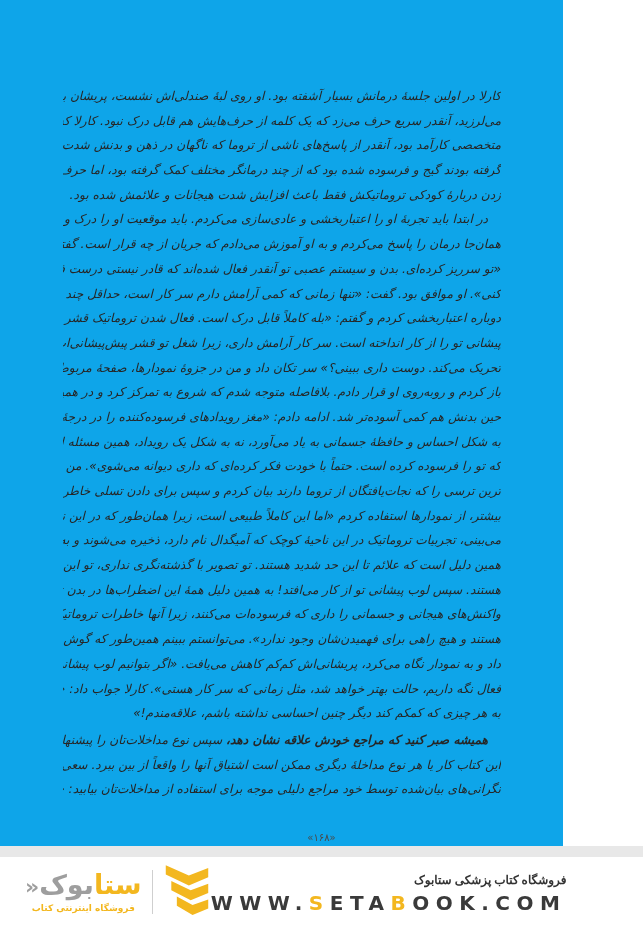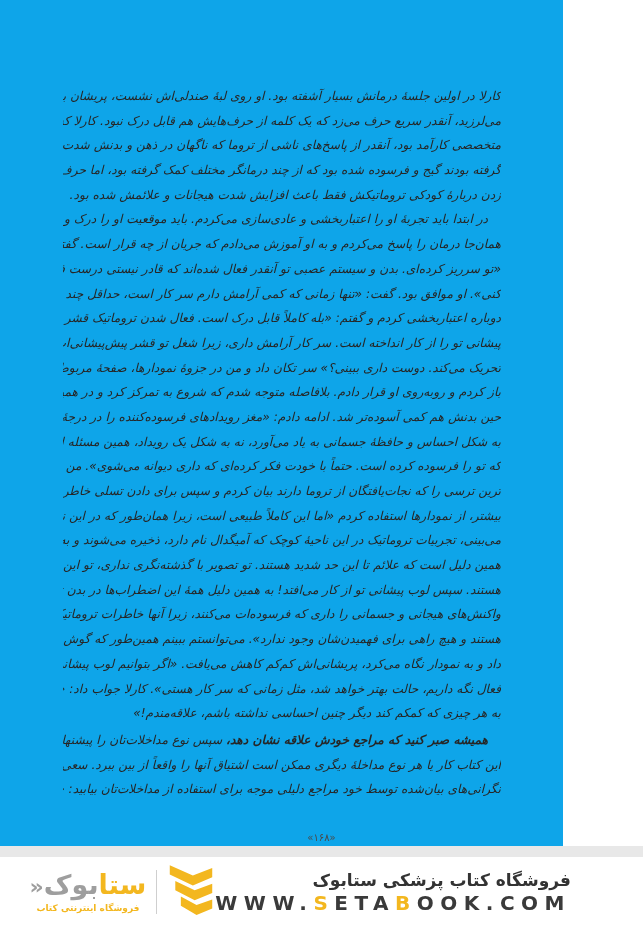--- a/index.html
+++ b/index.html
@@ -18,36 +18,36 @@
   .indent .line:first-child,.line.lead{text-indent:13px;}
   .line.lead b{font-weight:bold;}
   .pagenum{position:absolute;top:832px;left:0;width:643px;text-align:center;
            font-size:10px;color:#4a4a4a;letter-spacing:1px;direction:rtl;}
 
   
   .page-edge{position:absolute;left:0;top:846px;width:643px;height:11px;background:#e8e8e8;}
 
   
   .footer{position:absolute;left:0;top:857px;width:586px;height:69px;background:#ffffff;
-          display:flex;align-items:center;justify-content:flex-end;
+          display:flex;align-items:center;justify-content:flex-start;
           box-sizing:border-box;padding:0 15px 0 25px;}
 
   .logo{display:flex;align-items:center;cursor:pointer;}
   .wordmark-col{text-align:center;margin-right:10px;}
   .wordmark{direction:rtl;font-weight:bold;font-size:27px;line-height:28px;white-space:nowrap;}
   .wm-accent{color:#F3B71F;}
   .wm-gray{color:#9E9E9E;}
   .guill{font-size:22px;color:#9E9E9E;}
   .tagline{font-size:9px;color:#F3B71F;margin-top:2px;direction:rtl;font-weight:bold;}
   .divider{width:1px;height:44px;background:#cfcfcf;margin-right:10px;}
   .chevrons{display:block;}
   .chev{fill:#F3B71F;}
 
   .shop{ text-align:right;}
-  .shop-title{font-size:17px;font-weight:bold;color:#333333;direction:rtl;line-height:22px;}
+  .shop-title{font-size:12px;font-weight:bold;color:#333333;direction:rtl;line-height:22px;font-family:Liberation Serif, serif;}
   .shop-url{font-size:20px;font-weight:bold;letter-spacing:6.5px;color:#3a3a3a;
             line-height:24px;white-space:nowrap;}
   .url-accent{color:#F3B71F;}
 </style>
 </head>
 <body>
 
 <div class="sheet">
   <div class="textblock">
     <div class="para endshort">

